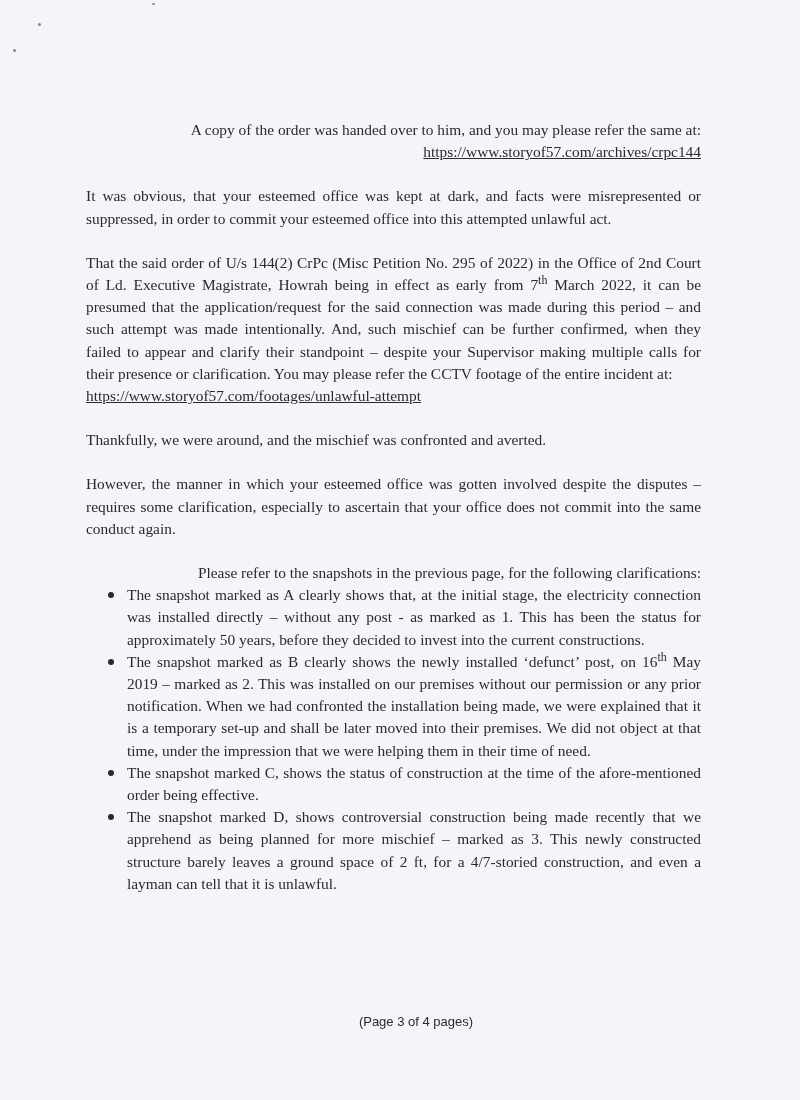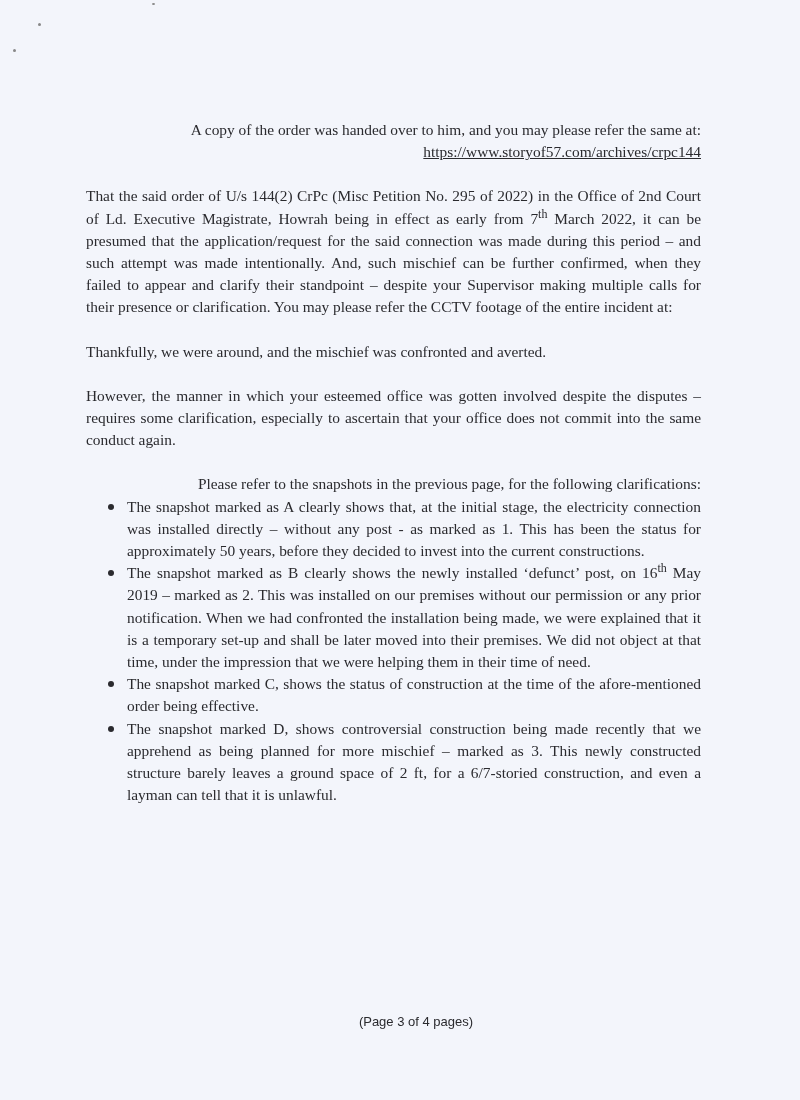--- a/index.html
+++ b/index.html
@@ -35,23 +35,25 @@
 <div class="speck" style="left:38px;top:23px;width:3px;height:3px;"></div>
 <div class="speck" style="left:13px;top:49px;width:3px;height:3px;"></div>
 <div class="speck" style="left:152px;top:3px;width:3px;height:2px;"></div>
 
 <div class="page">
   <p class="para nojust">
     <span>A copy of the order was handed over to him, and you may please refer the same at:</span><br>
     <a class="link">https://www.storyof57.com/archives/crpc144</a>
   </p>
 
+  <p class="para">It was obvious, that your esteemed office was kept at dark, and facts were misrepresented or suppressed, in order to commit your esteemed office into this attempted unlawful act.</p>
 
   <p class="para">
     <span>That the said order of U/s 144(2) CrPc (Misc Petition No. 295 of 2022) in the Office of 2nd Court of Ld. Executive Magistrate, Howrah being in effect as early from 7</span><sup>th</sup><span> March 2022, it can be presumed that the application/request for the said connection was made during this period – and such attempt was made intentionally. And, such mischief can be further confirmed, when they failed to appear and clarify their standpoint – despite your Supervisor making multiple calls for their presence or clarification. You may please refer the CCTV footage of the entire incident at:</span><br>
+    <a class="link">https://www.storyof57.com/footages/unlawful-attempt</a>
   </p>
 
   <p class="para">Thankfully, we were around, and the mischief was confronted and averted.</p>
 
   <p class="para">However, the manner in which your esteemed office was gotten involved despite the disputes – requires some clarification, especially to ascertain that your office does not commit into the same conduct again.</p>
 
   <p class="nojust">Please refer to the snapshots in the previous page, for the following clarifications:</p>
 
   <ul>
     <li>
@@ -61,18 +63,18 @@
     <li>
       <span class="bullet"></span>
       <span>The snapshot marked as B clearly shows the newly installed ‘defunct’ post, on 16</span><sup>th</sup><span> May 2019 – marked as 2. This was installed on our premises without our permission or any prior notification. When we had confronted the installation being made, we were explained that it is a temporary set-up and shall be later moved into their premises. We did not object at that time, under the impression that we were helping them in their time of need.</span>
     </li>
     <li>
       <span class="bullet"></span>
       <span>The snapshot marked C, shows the status of construction at the time of the afore-mentioned order being effective.</span>
     </li>
     <li>
       <span class="bullet"></span>
-      <span>The snapshot marked D, shows controversial construction being made recently that we apprehend as being planned for more mischief – marked as 3. This newly constructed structure barely leaves a ground space of 2 ft, for a 6/7-storied construction, and even a layman can tell that it is unlawful.</span>
+      <span>The snapshot marked D, shows controversial construction being made recently that we apprehend as being planned for more mischief – marked as 3. This newly constructed structure barely leaves a ground space of 2 ft, for a 4/7-storied construction, and even a layman can tell that it is unlawful.</span>
     </li>
   </ul>
 </div>
 
 <div class="footer">(Page 3 of 4 pages)</div>
 
 </body></html>

